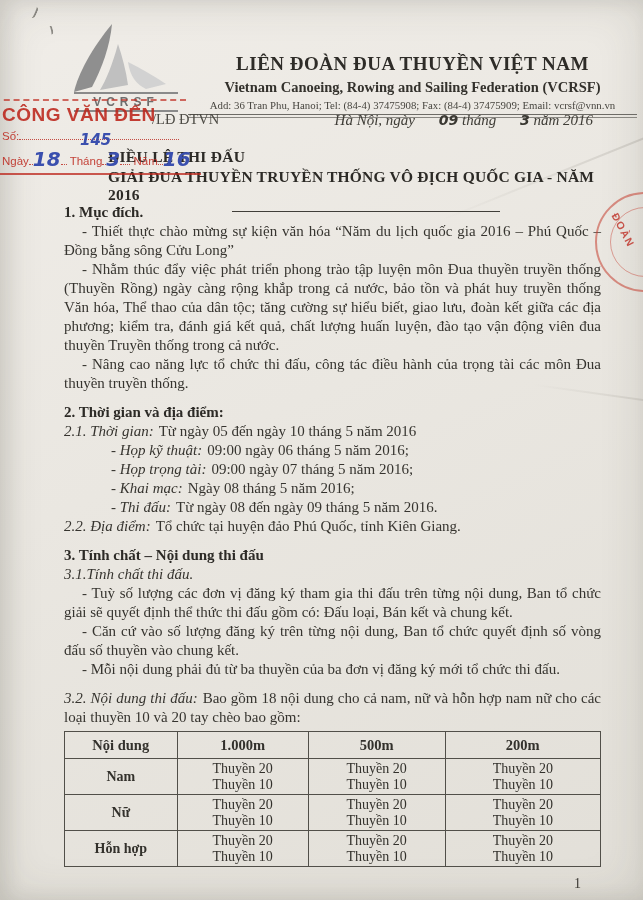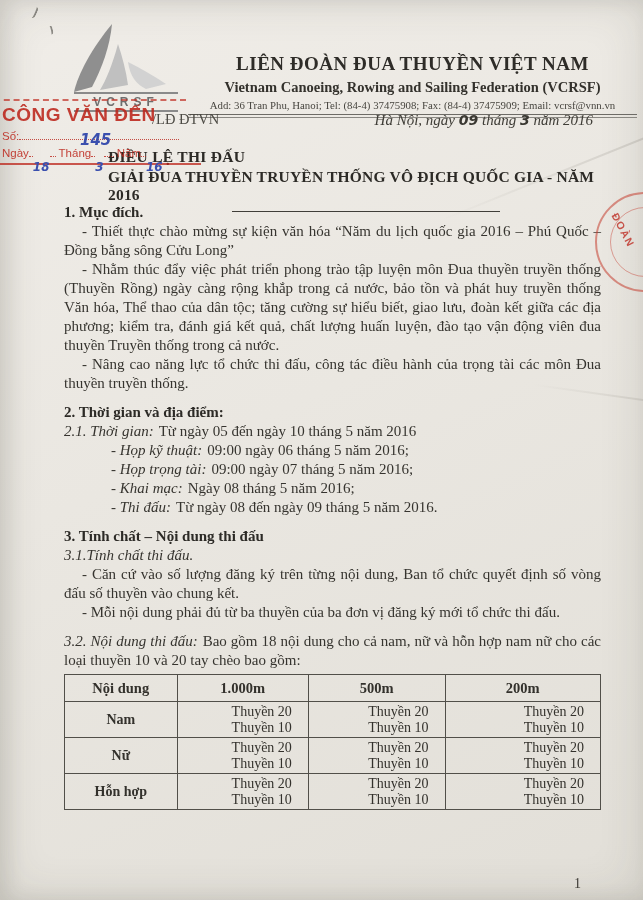--- a/index.html
+++ b/index.html
@@ -22,29 +22,29 @@
   }
   .header-text{position:absolute;left:188px;top:26px;right:6px;text-align:center;}
   .org-vi{font-weight:bold;font-size:19px;letter-spacing:.5px;color:#2e2c28;margin-top:27px;}
   .org-en{font-weight:bold;font-size:14.5px;margin-top:4px;color:#33312c;}
   .address{font-size:10.8px;margin-top:3px;color:#47453f;}
   .double-rule{margin-top:3px;border-top:1.5px solid #6d6b66;}
   .double-rule2{margin-top:2px;border-top:1px solid #8a8883;}
   
   .doc-no{position:absolute;left:152px;top:111px;font-size:14.5px;color:#4c4a44;z-index:1;}
   .dateline{position:absolute;right:50px;top:112px;font-style:italic;font-size:15px;color:#3f3d37;z-index:1;}
-  .hw-dark{font-family:"DejaVu Sans","Liberation Sans",sans-serif;font-weight:600;font-style:italic;font-size:14px;color:#3a3832;}
+  .hw-dark{font-family:"DejaVu Sans","Liberation Sans",sans-serif;font-weight:600;font-style:italic;font-size:14px;color:#3a3832;margin-left:20px;}
   
   .stamp{position:absolute;left:-6px;top:99px;width:214px;z-index:2;
          font-family:"Liberation Sans","DejaVu Sans",sans-serif;}
   .stamp-top{border-top:2px dashed rgba(193,47,35,.7);width:192px;}
   .stamp-title{font-weight:bold;font-size:19px;letter-spacing:.5px;color:rgba(188,36,26,.88);padding:3px 0 0 8px;white-space:nowrap;}
   .stamp-line{color:rgba(188,36,26,.85);font-size:11.5px;padding-left:8px;margin-top:4px;white-space:nowrap;}
   .leader{display:inline-block;border-bottom:1.6px dotted rgba(188,36,26,.8);height:9px;}
-  .hw-blue{font-family:"DejaVu Sans","Liberation Sans",sans-serif;color:#3a4fae;font-style:italic;font-weight:600;font-size:12px;position:relative;top:14px;}
+  .hw-blue{font-family:"DejaVu Sans","Liberation Sans",sans-serif;color:#3a4fae;font-style:italic;font-weight:600;font-size:20px;position:relative;top:1px;}
   .stamp-num{position:absolute;left:86px;top:32px;font-size:15px;}
   .stamp-bottom{border-bottom:2px solid rgba(188,36,26,.75);width:205px;margin-top:3px;margin-left:2px;}
   
   .title-block{position:absolute;left:108px;right:20px;top:148px;text-align:left;z-index:1;}
   .title1{font-weight:bold;font-size:15.5px;color:#2c2a26;letter-spacing:.3px;}
   .title2{font-weight:bold;font-size:15.5px;color:#2c2a26;margin-top:2px;letter-spacing:.2px;}
   .title-rule{width:268px;margin:7px auto 0;border-top:1.6px solid #403e39;}
   
   .body{position:absolute;left:64px;right:42px;top:203px;font-size:15px;line-height:19px;text-align:justify;}
   .sec{margin-top:10px;}
@@ -54,21 +54,21 @@
   p.noind{margin:0;text-indent:0;}
   .it{font-style:italic;}
   .lead{font-style:italic;padding-right:5px;}
   .subitem{padding-left:47px;margin:0;}
   
   table.ev{border-collapse:collapse;width:100%;margin-top:4px;
            font-size:14px;color:#33312c;}
   table.ev th,table.ev td{border:1.2px solid #514f49;text-align:center;vertical-align:middle;padding:2px 16px;}
   table.ev th{font-weight:bold;font-size:14.5px;height:22px;}
   table.ev td.lbl{font-weight:bold;}
-  .cell-line{line-height:15.5px;text-align:right;}
+  .cell-line{line-height:15.5px;}
   
   .page-num{position:absolute;right:62px;bottom:8px;font-size:14px;color:#3c3a34;}
   .side-stamp{position:absolute;right:-52px;top:192px;width:96px;height:96px;
       border:2.5px solid rgba(197,62,48,.55);border-radius:50%;z-index:1;}
   .side-stamp::after{content:"";position:absolute;inset:13px;border:1.5px solid rgba(197,62,48,.45);border-radius:50%;}
   .side-stamp-text{position:absolute;left:8px;top:30px;transform:rotate(62deg);
       font-family:"Liberation Sans","DejaVu Sans",sans-serif;font-weight:bold;
       font-size:10.5px;letter-spacing:1.5px;color:rgba(190,45,35,.8);}
   .pen-mark{position:absolute;background:transparent;border-right:2px solid rgba(60,58,52,.55);width:5px;height:12px;border-radius:40%;}
   .pm1{left:30px;top:6px;transform:rotate(24deg);}
@@ -146,25 +146,27 @@
       <p class="para">- Nâng cao năng lực tổ chức thi đấu, công tác điều hành của trọng tài các môn Đua thuyền truyền thống.</p>
     </div>
 
     <div class="sec">
       <h3 class="shead">2. Thời gian và địa điểm:</h3>
       <p class="noind"><span class="lead">2.1. Thời gian:</span><span>Từ ngày 05 đến ngày 10 tháng 5 năm 2016</span></p>
       <p class="subitem"><span class="lead">- Họp kỹ thuật:</span><span>09:00 ngày 06 tháng 5 năm 2016;</span></p>
       <p class="subitem"><span class="lead">- Họp trọng tài:</span><span>09:00 ngày 07 tháng 5 năm 2016;</span></p>
       <p class="subitem"><span class="lead">- Khai mạc:</span><span>Ngày 08 tháng 5 năm 2016;</span></p>
       <p class="subitem"><span class="lead">- Thi đấu:</span><span>Từ ngày 08 đến ngày 09 tháng 5 năm 2016.</span></p>
+      <p class="noind"><span class="lead">2.2.  Địa điểm:</span><span>Tổ chức tại huyện đảo Phú Quốc, tỉnh Kiên Giang.</span></p>
     </div>
 
     <div class="sec">
       <h3 class="shead">3. Tính chất – Nội dung thi đấu</h3>
       <p class="noind it">3.1.Tính chất thi đấu.</p>
+      <p class="para">- Tuỳ số lượng các đơn vị đăng ký tham gia thi đấu trên từng nội dung, Ban tổ chức giải sẽ quyết định thể thức thi đấu gồm có: Đấu loại, Bán kết và chung kết.</p>
       <p class="para">- Căn cứ vào số lượng đăng ký trên từng nội dung, Ban tổ chức quyết định số vòng đấu số thuyền vào chung kết.</p>
       <p class="para">- Mỗi nội dung phải đủ từ ba thuyền của ba đơn vị đăng ký mới tổ chức thi đấu.</p>
     </div>
 
     <div class="sec">
       <p class="noind"><span class="lead">3.2. Nội dung thi đấu:</span><span>Bao gồm 18 nội dung cho cả nam, nữ và hỗn hợp nam nữ cho các loại thuyền 10 và 20 tay chèo bao gồm:</span></p>
 
       <table class="ev">
         <colgroup>
             <col style="width:21%">

